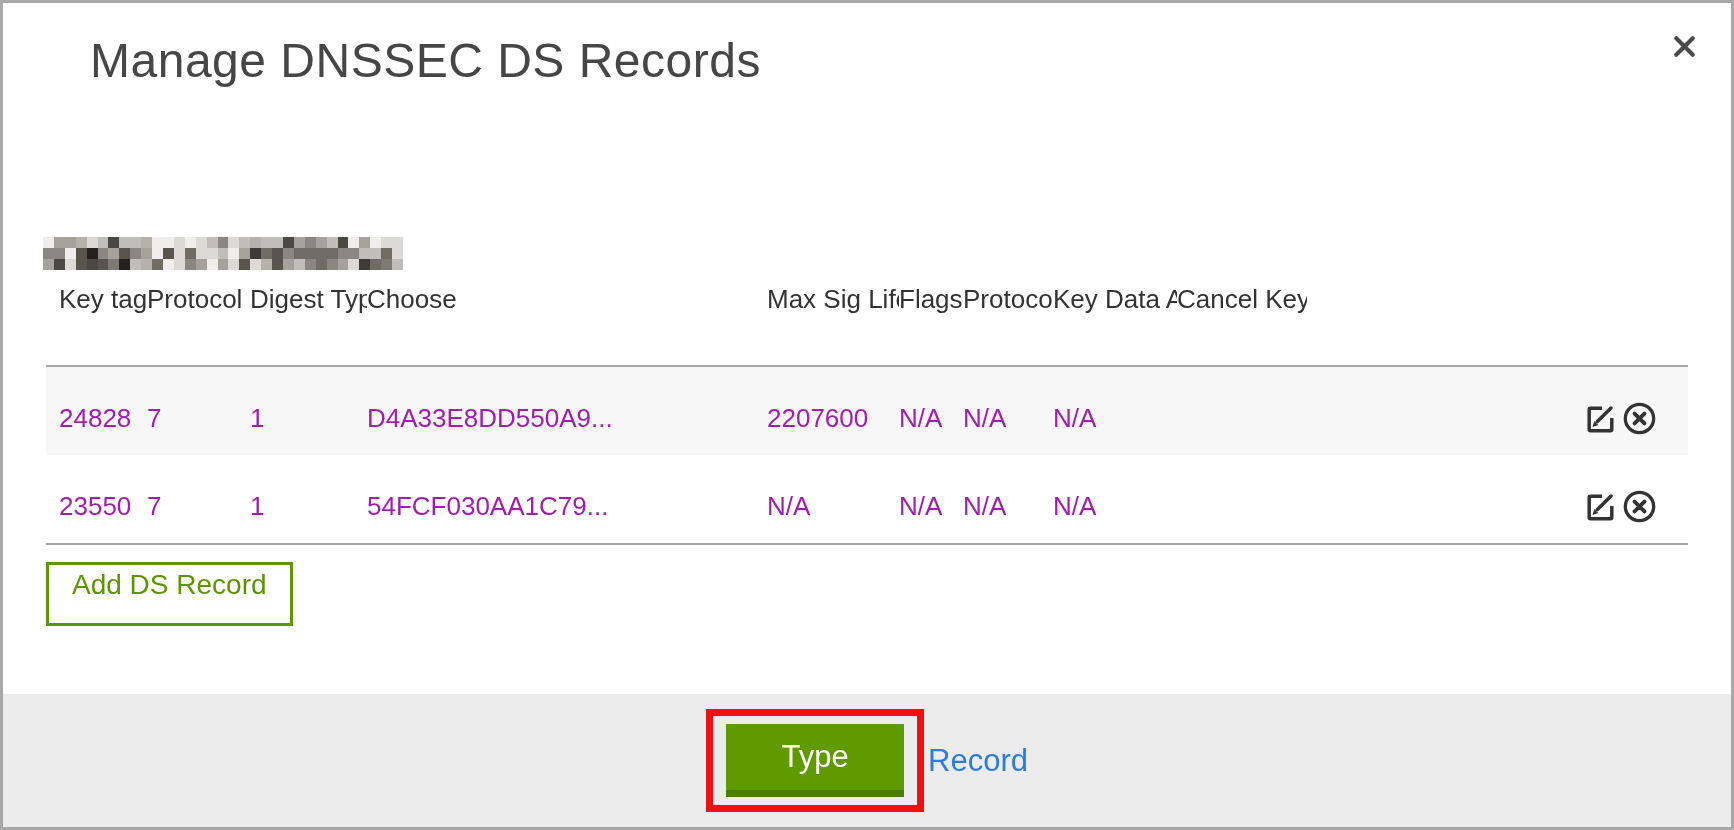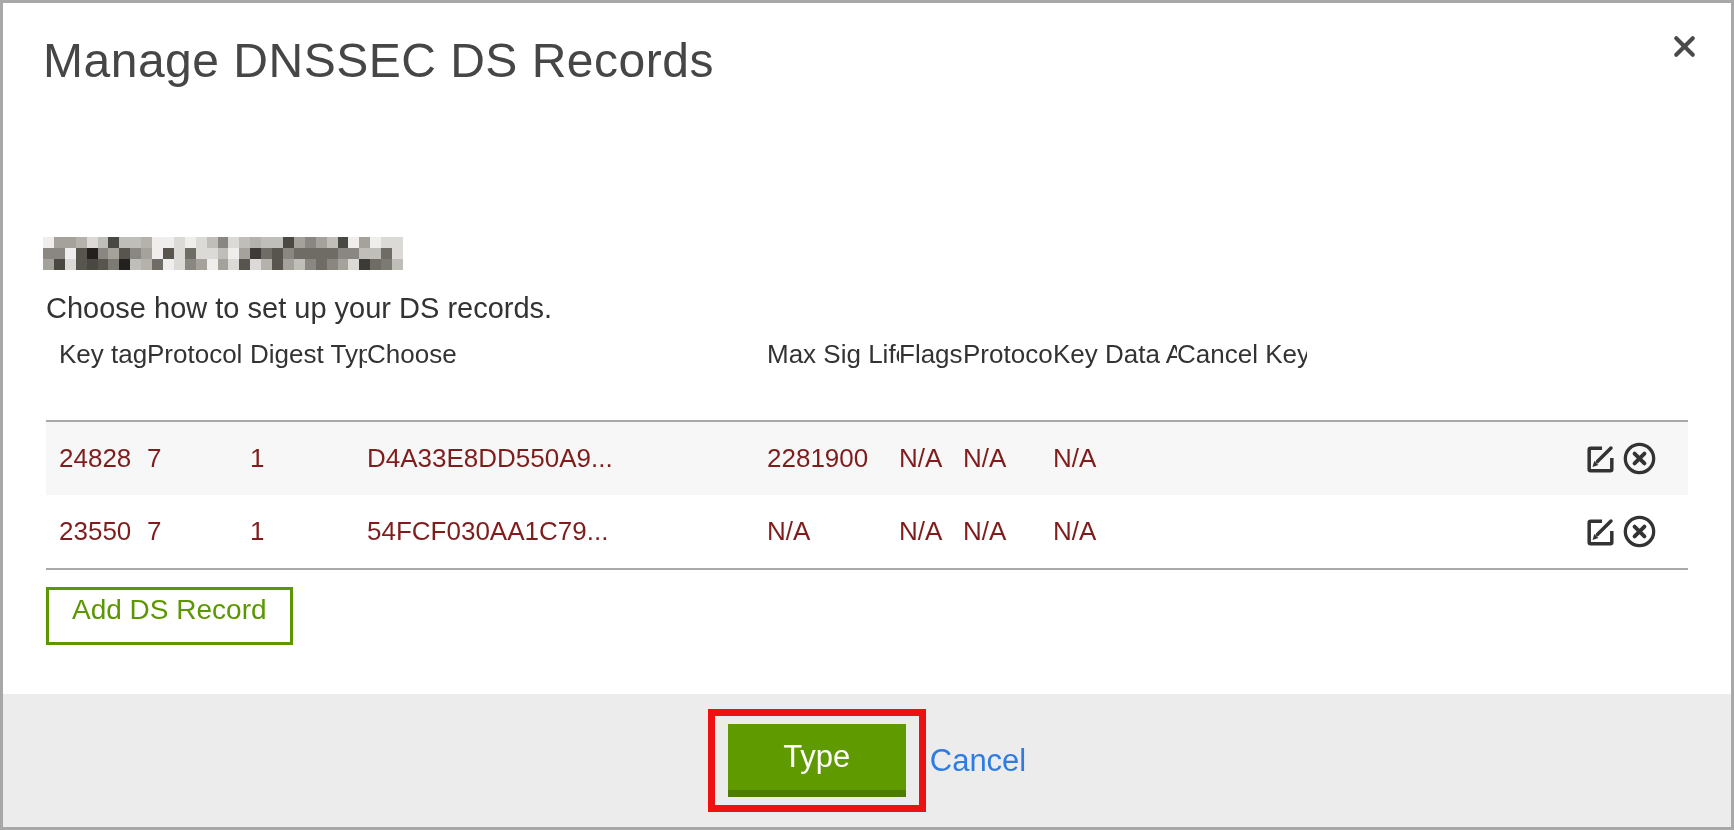--- a/index.html
+++ b/index.html
@@ -11,21 +11,21 @@
   }
   .modal {
     width: 1734px; height: 830px;
     border: 3px solid #a8a8a8;
     background: #ffffff;
     position: relative;
     overflow: hidden;
   }
   .modal-header { padding: 30px 40px 0 40px; position: relative; }
   .modal-title {
-    font-size: 48px; font-weight: 400; color: #464646; letter-spacing: 0.5px;
+    font-size: 48px; font-weight: 400; color: #464646; letter-spacing: 0.5px; margin-left: 47px;
   }
   .close-btn {
     position: absolute; top: 26px; right: 30px;
     width: 34px; height: 34px; background: none; border: none; cursor: pointer;
     display: flex; align-items: center; justify-content: center;
   }
   .modal-body { padding: 0 43px; }
   .redacted { 
     margin-top: 149px; margin-left: -3px;
     width: 360px; height: 33px;
@@ -42,39 +42,39 @@
   table.ds-table th {
     text-align: left; font-weight: 400; font-size: 26px; color: #333;
     padding: 6px 6px 50px 0; white-space: nowrap; overflow: hidden;
   }
   table.ds-table th:first-child, table.ds-table td:first-child { padding-left: 13px; }
   table.ds-table tbody {
     border-top: 2px solid #a9a9a9;
     border-bottom: 2px solid #a9a9a9;
   }
   table.ds-table td {
-    font-size: 26px; color: #7f1d1d; padding: 18px 6px 18px 0;
+    font-size: 26px; color: #a21caf; padding: 33px 6px 18px 0;
     white-space: nowrap; overflow: hidden; vertical-align: middle;
   }
   table.ds-table tbody tr:first-child { background: #f7f7f7; }
   td.actions { text-align: right; padding-right: 30px !important; white-space: nowrap; }
   td.actions .icon-btn {
     background: none; border: none; cursor: pointer; padding: 0; margin: 0;
     vertical-align: middle; line-height: 0;
   }
   td.actions .icon-btn + .icon-btn { margin-left: 2px; }
   .add-btn {
     margin-top: 17px;
     display: inline-block;
     background: #ffffff;
     border: 3px solid #5c9700;
     color: #5c9700;
     font-size: 28px;
     font-family: "Liberation Sans", sans-serif;
-    padding: 4px 23px 16px 23px;
+    padding: 4px 23px 22px 23px;
     cursor: pointer;
   }
   .modal-footer {
     position: absolute; left: 0; right: 0; bottom: 0;
     height: 133px; background: #ececec;
     display: flex; align-items: center; justify-content: center;
   }
   .save-annotation {
     border: 7px solid #ee1111;
     padding: 8px 13px;
@@ -222,21 +222,20 @@
         <i style="background: rgb(111, 108, 102);"></i>
         <i style="background: rgb(138, 135, 130);"></i>
         <i style="background: rgb(165, 162, 156);"></i>
         <i style="background: rgb(220, 218, 214);"></i>
         <i style="background: rgb(61, 59, 56);"></i>
         <i style="background: rgb(111, 108, 102);"></i>
         <i style="background: rgb(125, 122, 116);"></i>
         <i style="background: rgb(192, 190, 185);"></i>
       </div>
 
-    <p class="instruction">Choose how to set up your DS records.</p>
 
     <table class="ds-table">
       <colgroup>
         <col class="c-keytag">
           <col class="c-alg">
           <col class="c-dtype">
           <col class="c-digest">
         <col class="c-maxsig">
           <col class="c-flags">
           <col class="c-proto">
@@ -257,21 +256,21 @@
           <th>Cancel Key</th>
           <th></th>
         </tr>
       </thead>
       <tbody>
         <tr>
           <td>24828</td>
           <td>7</td>
           <td>1</td>
           <td>D4A33E8DD550A9...</td>
-          <td>2281900</td>
+          <td>2207600</td>
           <td>N/A</td>
           <td>N/A</td>
           <td>N/A</td>
           <td></td>
           <td class="actions">
             <button class="icon-btn">
               <span style="line-height:0;display:inline-block;">
                 <svg width="37" height="37" viewBox="0 0 36 36" fill="none">
                   <path d="M29 17.5 v11 a1.5 1.5 0 0 1 -1.5 1.5 H8.5 A1.5 1.5 0 0 1 7 28.5 V9.5 A1.5 1.5 0 0 1 8.5 8 H19.5" stroke="#333" stroke-width="3.4"></path>
                   <path d="M15 21 L28.2 7.8" stroke="#333" stroke-width="3.4" stroke-linecap="round"></path>
@@ -320,16 +319,16 @@
       </tbody>
     </table>
 
     <button class="add-btn">Add DS Record</button>
   </div>
 
   <div class="modal-footer">
     <span class="save-annotation">
       <button class="save-btn">Type</button>
     </span>
-    <a class="cancel-link">Cancel</a>
+    <a class="cancel-link">Record</a>
   </div>
 
 </div>
 
 </body></html>

